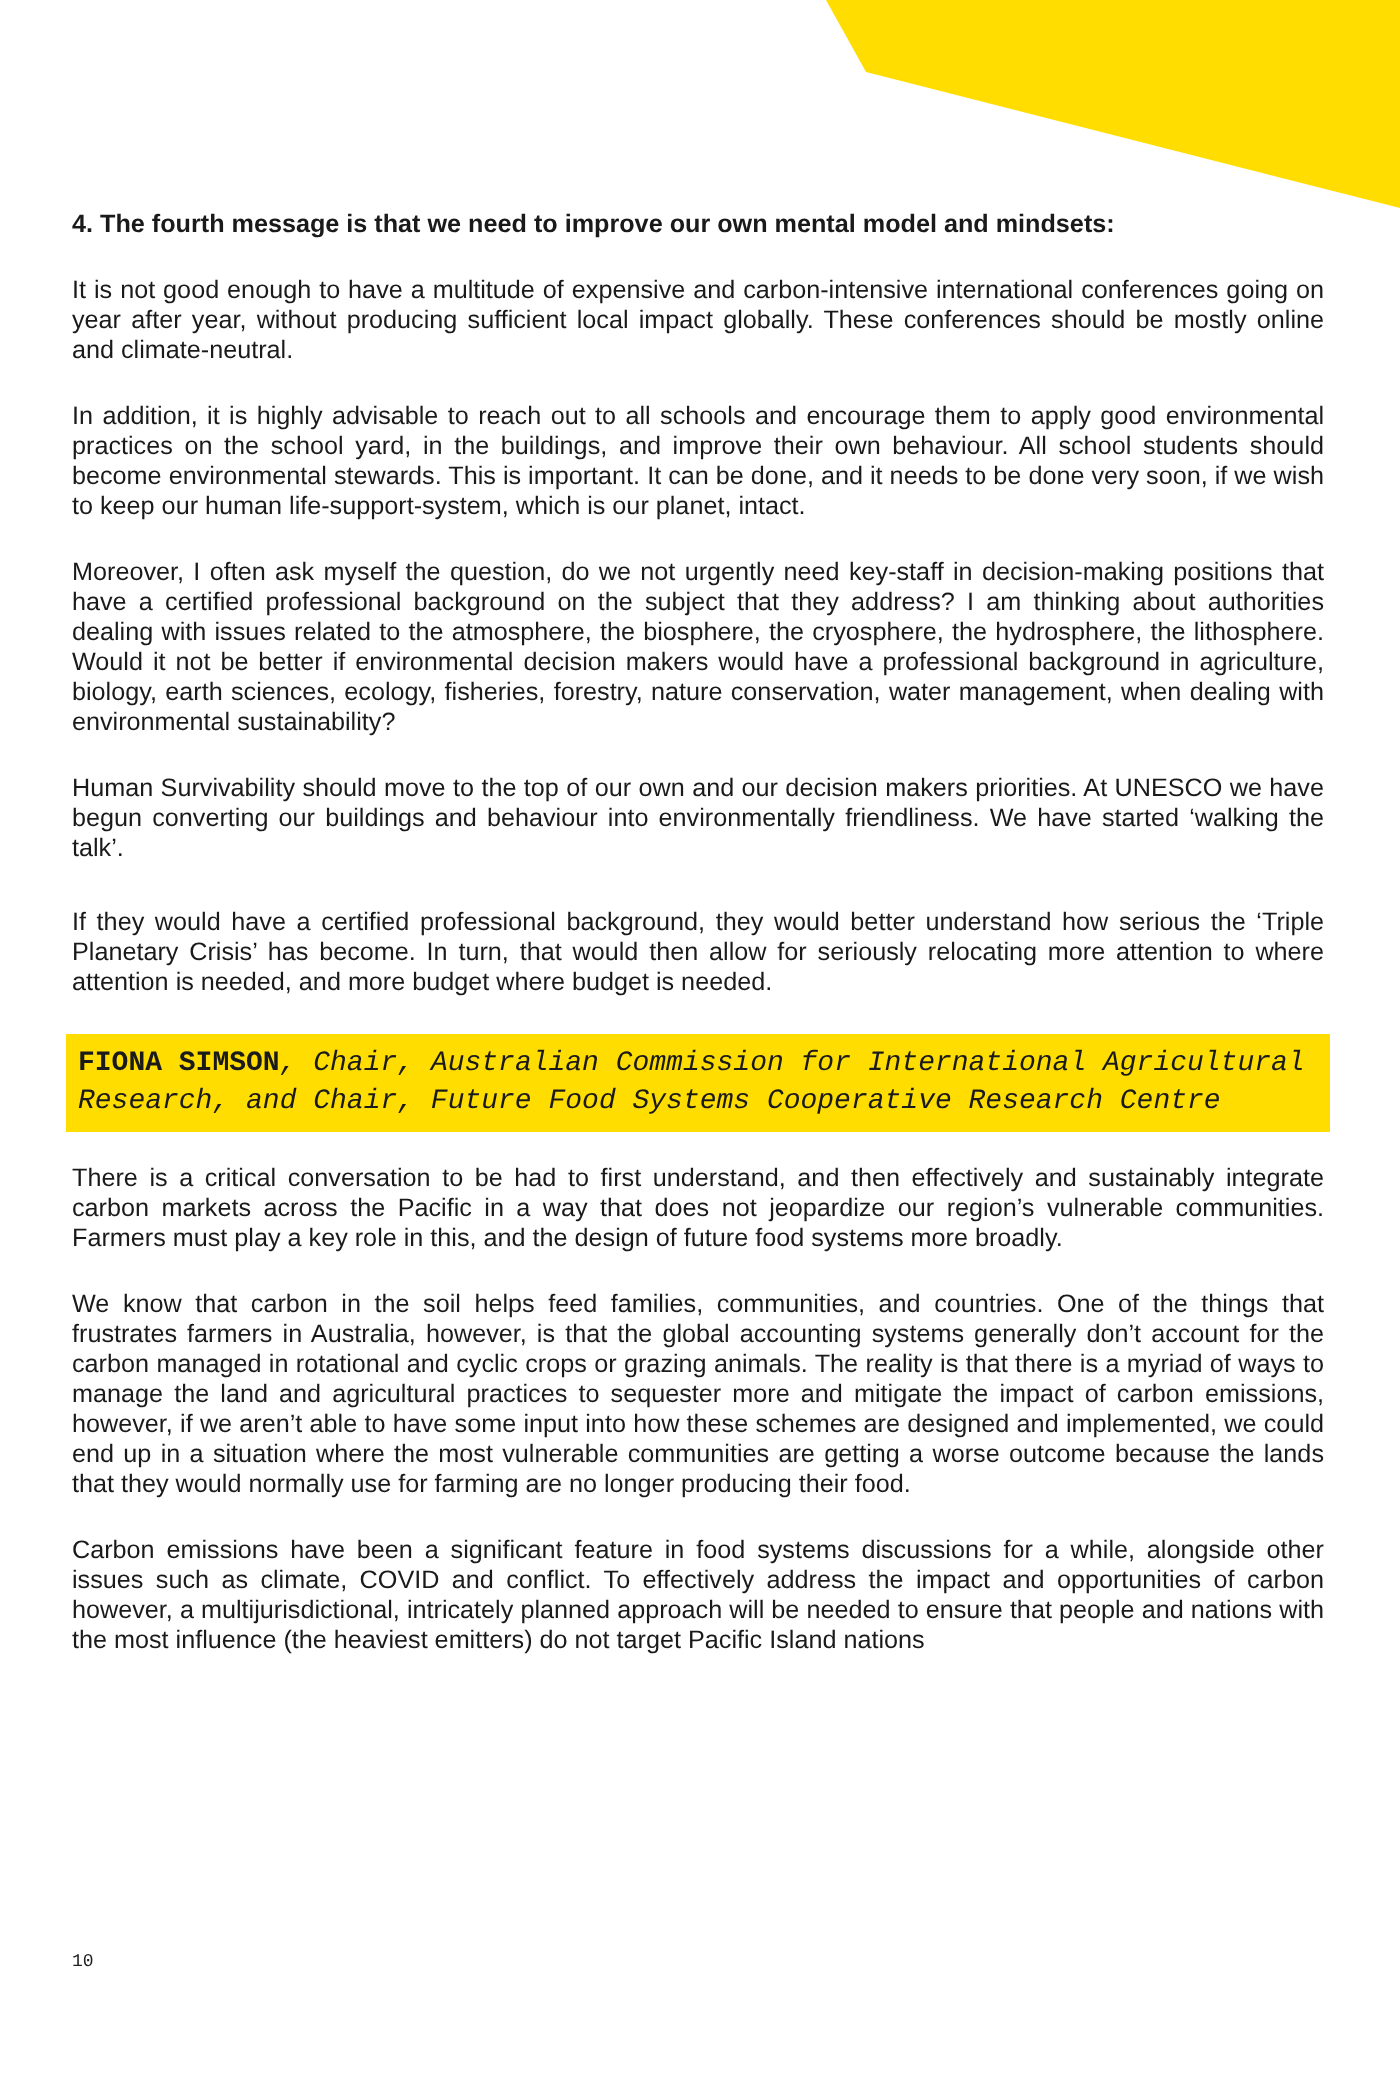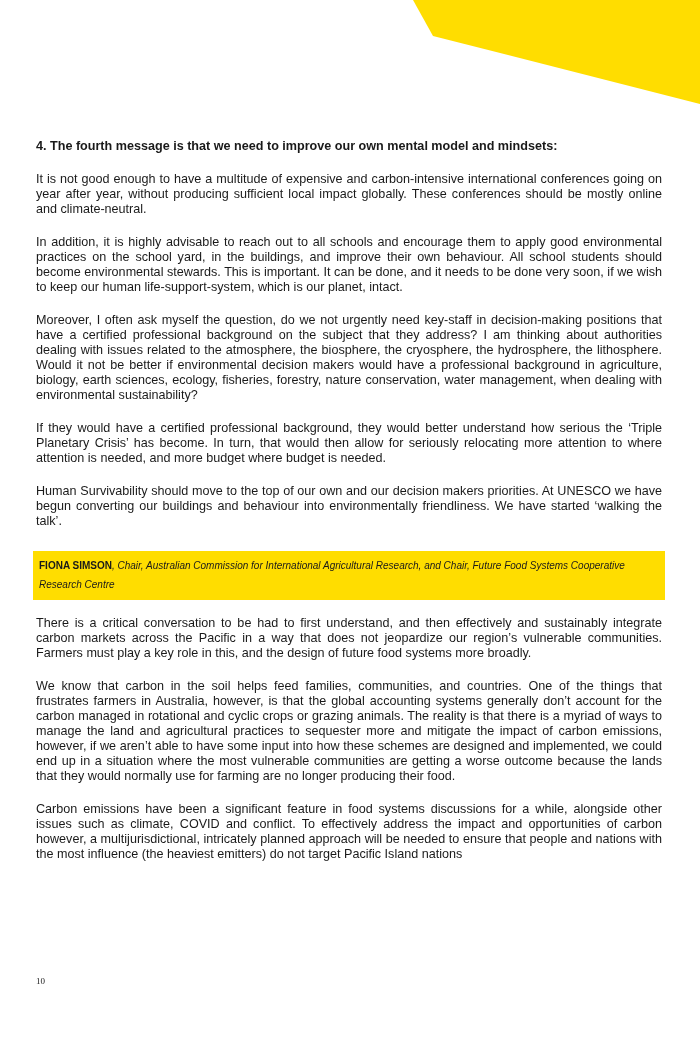--- a/index.html
+++ b/index.html
@@ -1,42 +1,42 @@
 <!DOCTYPE html>
 <html><head>
 <meta charset="utf-8">
 <style>
   html, body { margin: 0; padding: 0; background: #ffffff; }
   body { width: 700px; height: 1050px; position: relative; overflow: hidden;
          font-family: "Liberation Sans", "DejaVu Sans", sans-serif; color: #1a1a1a; }
   .corner-shape { position: absolute; top: 0; left: 0; width: 700px; height: 110px; }
-  .content { position: absolute; left: 36px; top: 104px; width: 626px; margin-top: 34px; }
+  .content { position: absolute; left: 36px; top: 104px; width: 626px; }
   .heading { font-weight: bold; font-size: 12.6px; line-height: 17px; margin: 0 0 17px 0; }
   p.para { font-size: 12.6px; line-height: 15px; margin: 0 0 18px 0; text-align: justify; }
   .speaker-box { background: #ffdd00; margin: 0 -3px 16px -3px; padding: 6px 8px 6px 6px;
-                 font-size: 10px; line-height: 18.5px; }
+                 font-size: 14px; line-height: 18.5px; font-family: Liberation Mono, monospace; }
   .speaker-name { font-weight: bold; }
   .speaker-role { font-style: italic; }
-  .page-number { position: absolute; left: 36px; top: 976px; font-family: Liberation Serif, serif;
+  .page-number { position: absolute; left: 36px; top: 976px; font-family: Liberation Mono, monospace;
                  font-size: 9px; color: #222; }
 </style>
 </head>
 <body>
 
 <svg class="corner-shape" viewBox="0 0 700 110">
   <polygon points="413,0 700,0 700,104 433,36" fill="#ffdd00"></polygon>
 </svg>
 
 <div class="content">
   <div class="heading">4. The fourth message is that we need to improve our own mental model and mindsets:</div>
   <p class="para">It is not good enough to have a multitude of expensive and carbon-intensive international conferences going on year after year, without producing sufficient local impact globally. These conferences should be mostly online and climate-neutral.</p>
   <p class="para">In addition, it is highly advisable to reach out to all schools and encourage them to apply good environmental practices on the school yard, in the buildings, and improve their own behaviour. All school students should become environmental stewards. This is important. It can be done, and it needs to be done very soon, if we wish to keep our human life-support-system, which is our planet, intact.</p>
   <p class="para">Moreover, I often ask myself the question, do we not urgently need key-staff in decision-making positions that have a certified professional background on the subject that they address? I am thinking about authorities dealing with issues related to the atmosphere, the biosphere, the cryosphere, the hydrosphere, the lithosphere. Would it not be better if environmental decision makers would have a professional background in agriculture, biology, earth sciences, ecology, fisheries, forestry, nature conservation, water management, when dealing with environmental sustainability?</p>
+  <p class="para" style="margin-bottom:22px">Human Survivability should move to the top of our own and our decision makers priorities. At UNESCO we have begun converting our buildings and behaviour into environmentally friendliness. We have started ‘walking the talk’.</p>
   <p class="para">If they would have a certified professional background, they would better understand how serious the ‘Triple Planetary Crisis’ has become. In turn, that would then allow for seriously relocating more attention to where attention is needed, and more budget where budget is needed.</p>
-  <p class="para" style="margin-bottom:22px">Human Survivability should move to the top of our own and our decision makers priorities. At UNESCO we have begun converting our buildings and behaviour into environmentally friendliness. We have started ‘walking the talk’.</p>
 
   <div class="speaker-box">
     <span class="speaker-name">FIONA SIMSON</span><span class="speaker-role">, Chair, Australian Commission for International Agricultural Research, and Chair, Future Food Systems Cooperative Research Centre</span>
   </div>
 
   <p class="para">There is a critical conversation to be had to first understand, and then effectively and sustainably integrate carbon markets across the Pacific in a way that does not jeopardize our region’s vulnerable communities. Farmers must play a key role in this, and the design of future food systems more broadly.</p>
   <p class="para">We know that carbon in the soil helps feed families, communities, and countries. One of the things that frustrates farmers in Australia, however, is that the global accounting systems generally don’t account for the carbon managed in rotational and cyclic crops or grazing animals. The reality is that there is a myriad of ways to manage the land and agricultural practices to sequester more and mitigate the impact of carbon emissions, however, if we aren’t able to have some input into how these schemes are designed and implemented, we could end up in a situation where the most vulnerable communities are getting a worse outcome because the lands that they would normally use for farming are no longer producing their food.</p>
   <p class="para" style="margin-bottom:0">Carbon emissions have been a significant feature in food systems discussions for a while, alongside other issues such as climate, COVID and conflict. To effectively address the impact and opportunities of carbon however, a multijurisdictional, intricately planned approach will be needed to ensure that people and nations with the most influence (the heaviest emitters) do not target Pacific Island nations</p>
 </div>
 

